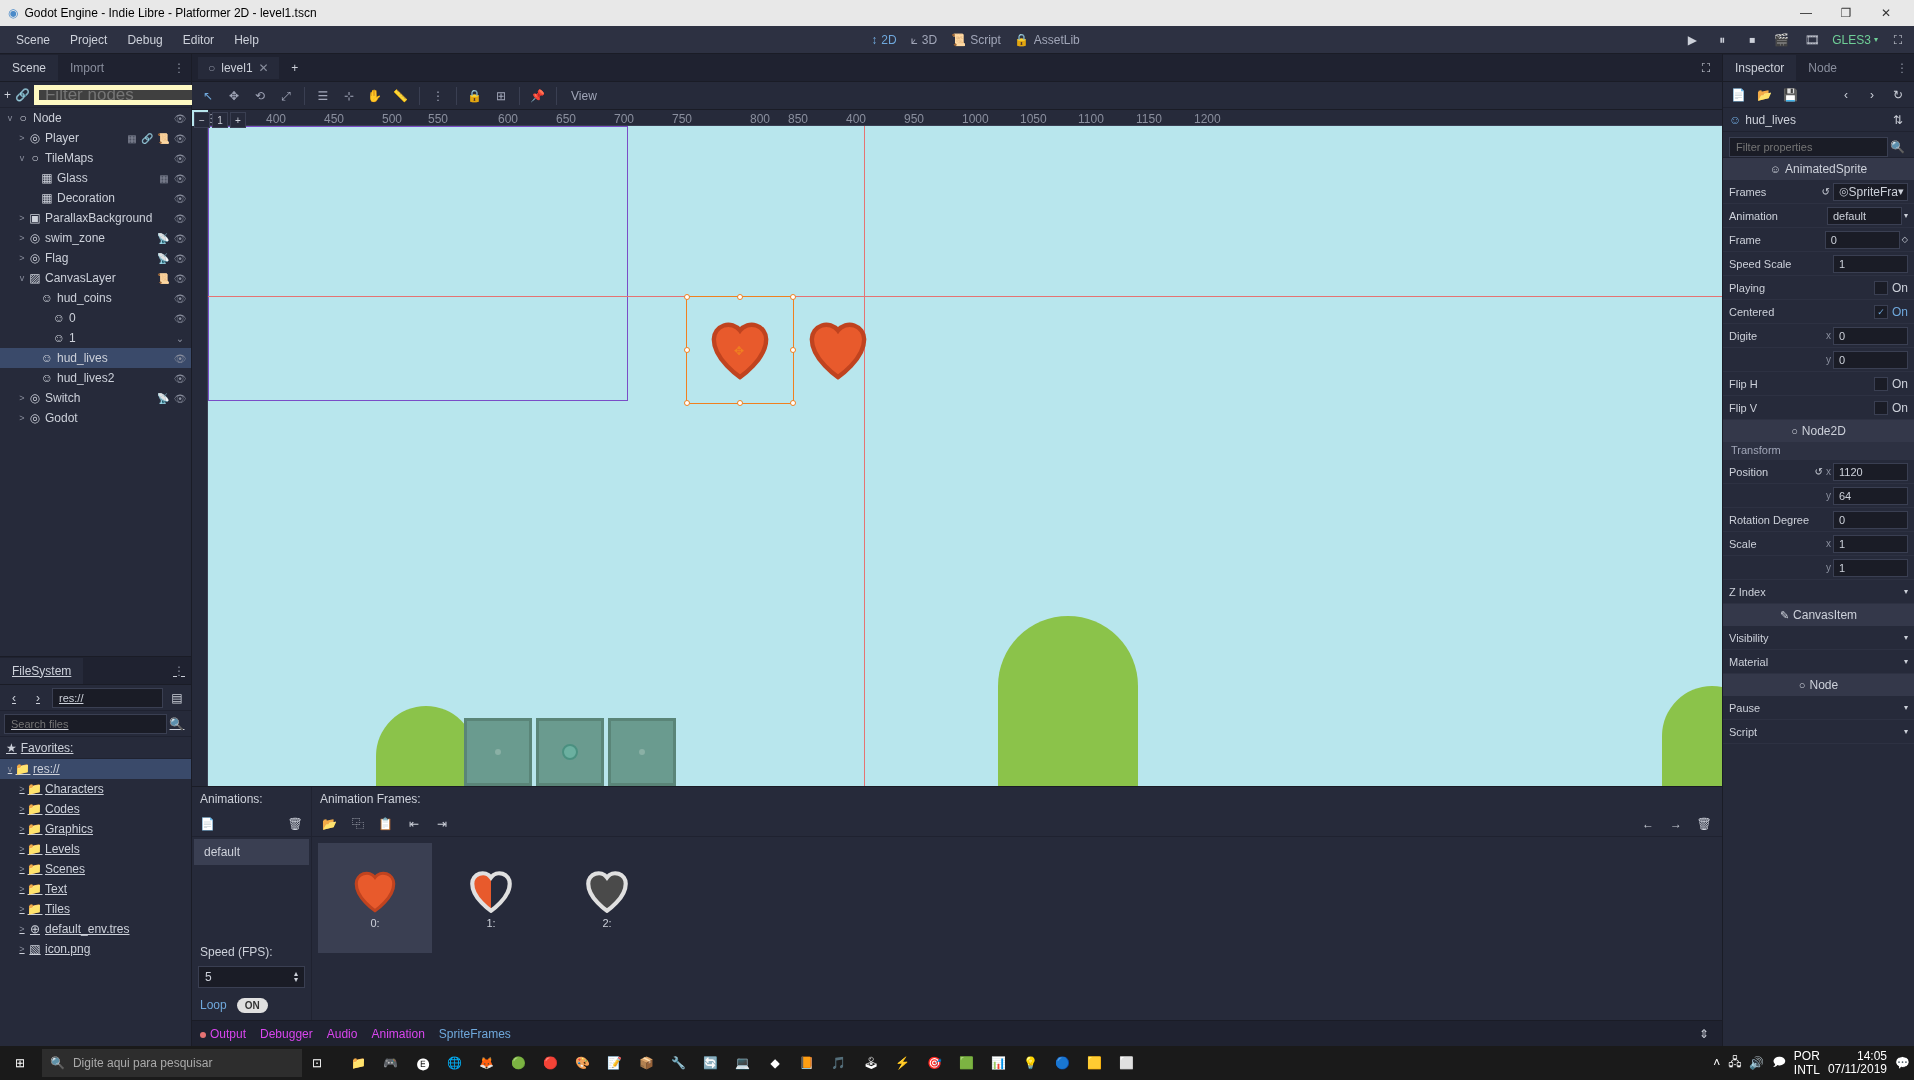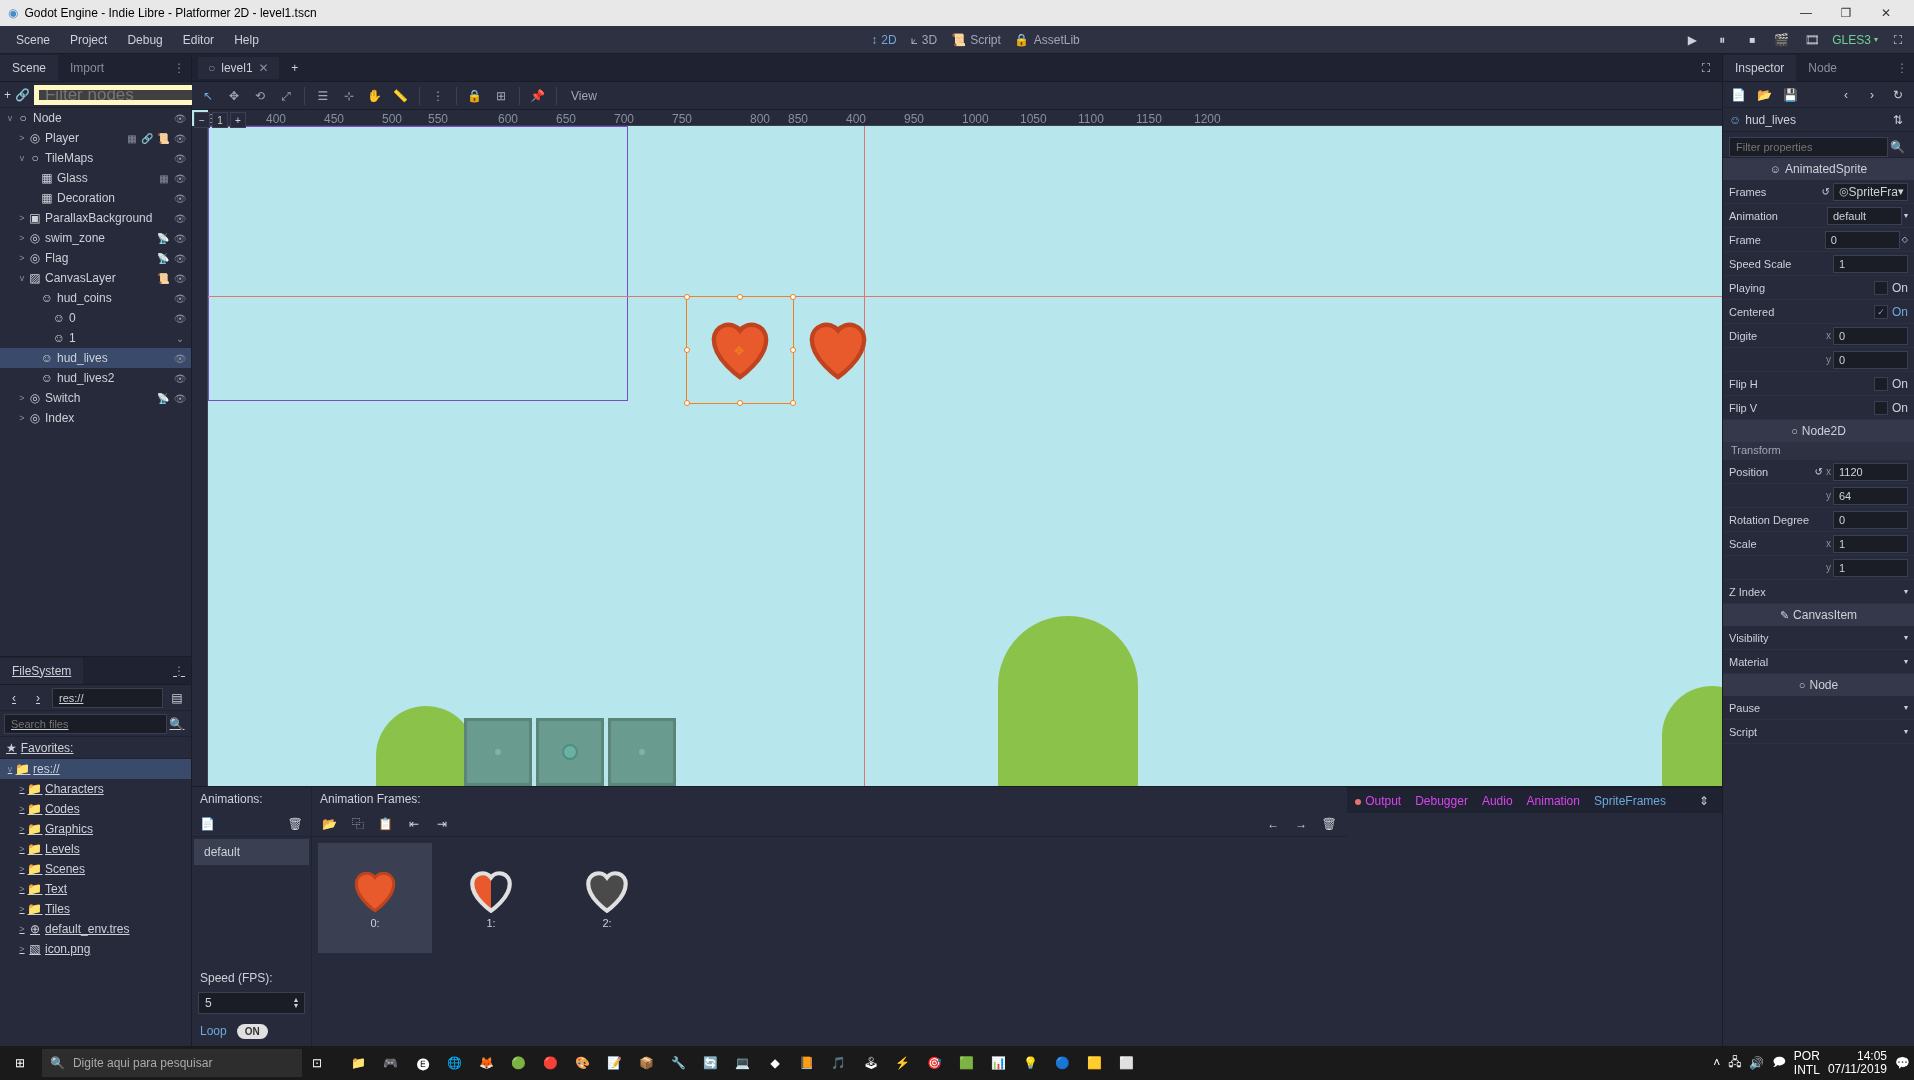--- a/index.html
+++ b/index.html
@@ -59,21 +59,21 @@
 .viewport .guide-h { position:absolute; left:0; right:0; height:1px; background:#e57373; }
 .viewport .zoom-ctrl { position:absolute; top:2px; left:2px; display:flex; gap:2px; z-index:5; }
 .viewport .zoom-ctrl .zb { width:16px; height:16px; background:#262a3a; border:1px solid #3a3f52; display:flex; align-items:center; justify-content:center; font-size:10px; cursor:pointer; }
 .heart { position:absolute; width:72px; height:64px; }
 .heart svg { width:100%; height:100%; }
 .sel-box { position:absolute; border:1px solid #f08020; }
 .sel-box .h { position:absolute; width:6px; height:6px; background:#fff; border:1px solid #f08020; border-radius:50%; margin:-3px; }
 .hill { position:absolute; background:#8bc34a; border-radius:80px 80px 0 0; }
 .tile-block { position:absolute; width:68px; height:68px; background:#6a9b8f; border:3px solid #5a8578; }
 .tile-block .dot { position:absolute; top:50%; left:50%; width:6px; height:6px; margin:-3px; background:#8ab0a5; border-radius:50%; }
-.bottom-panel { height:260px; background:#262a3a; border-top:1px solid #1a1c26; display:flex; }
+.bottom-panel { height:260px; background:#262a3a; border-top:1px solid #1a1c26; display:flex; flex-direction:column; }
 .bp-content { flex:1; display:flex; }
 .anim-left { width:120px; border-right:1px solid #1f2230; display:flex; flex-direction:column; }
 .anim-header { height:24px; display:flex; align-items:center; padding:0 8px; color:#cdd1da; }
 .anim-tools { height:26px; display:flex; align-items:center; padding:0 6px; gap:6px; border-bottom:1px solid #1f2230; }
 .anim-list { flex:1; }
 .anim-item { padding:6px 10px; background:#3a3f52; margin:2px; cursor:pointer; }
 .frames-right { flex:1; display:flex; flex-direction:column; }
 .frames-tools { height:26px; display:flex; align-items:center; padding:0 8px; gap:8px; border-bottom:1px solid #1f2230; }
 .frames-tools .spacer { flex:1; }
 .frames-area { flex:1; display:flex; padding:6px; gap:2px; }
@@ -306,21 +306,21 @@
     <span class="label">Switch</span>
     <span class="ricons">
             <span>📡</span>
             <span>👁</span>
           </span>
         </div>
         <div class="tree-row">
           <span class="indent" style="width:16px"></span>
     <span class="toggle">&gt;</span>
     <span class="nicon">◎</span>
-    <span class="label">Index</span>
+    <span class="label">Godot</span>
     <span class="ricons"></span>
         </div>
       </div>
 
     <div class="filesystem">
       <div class="panel-tabs">
         <div class="tab active">FileSystem</div>
         <div class="dots">⋮</div>
       </div>
       <div class="fs-path">

